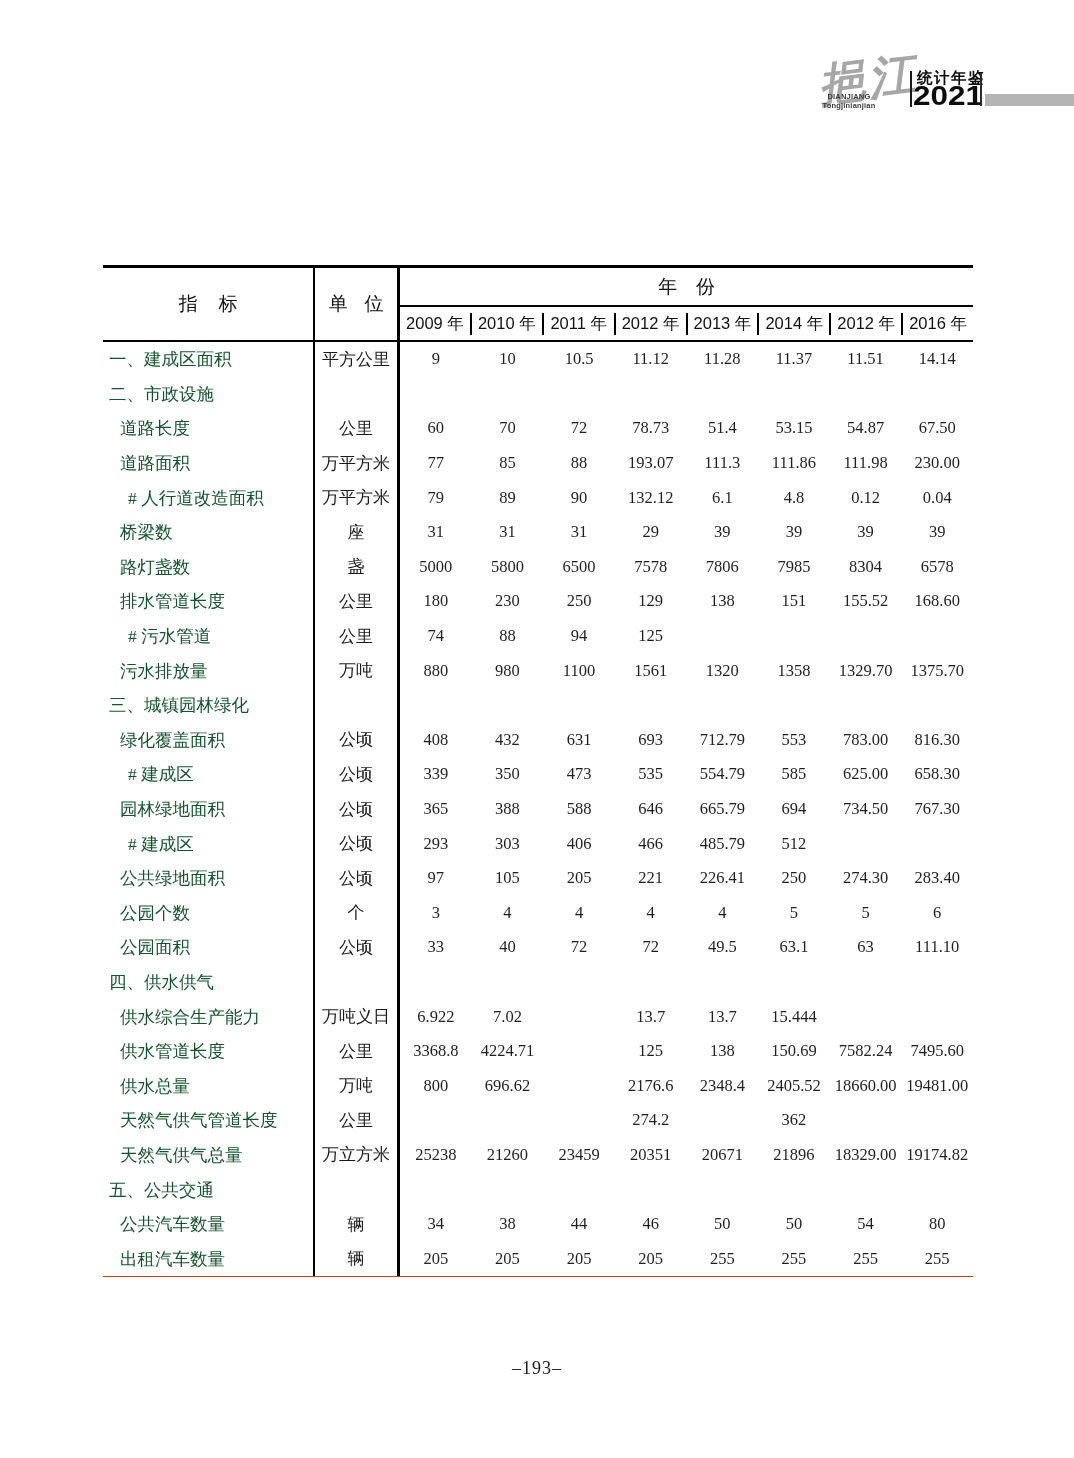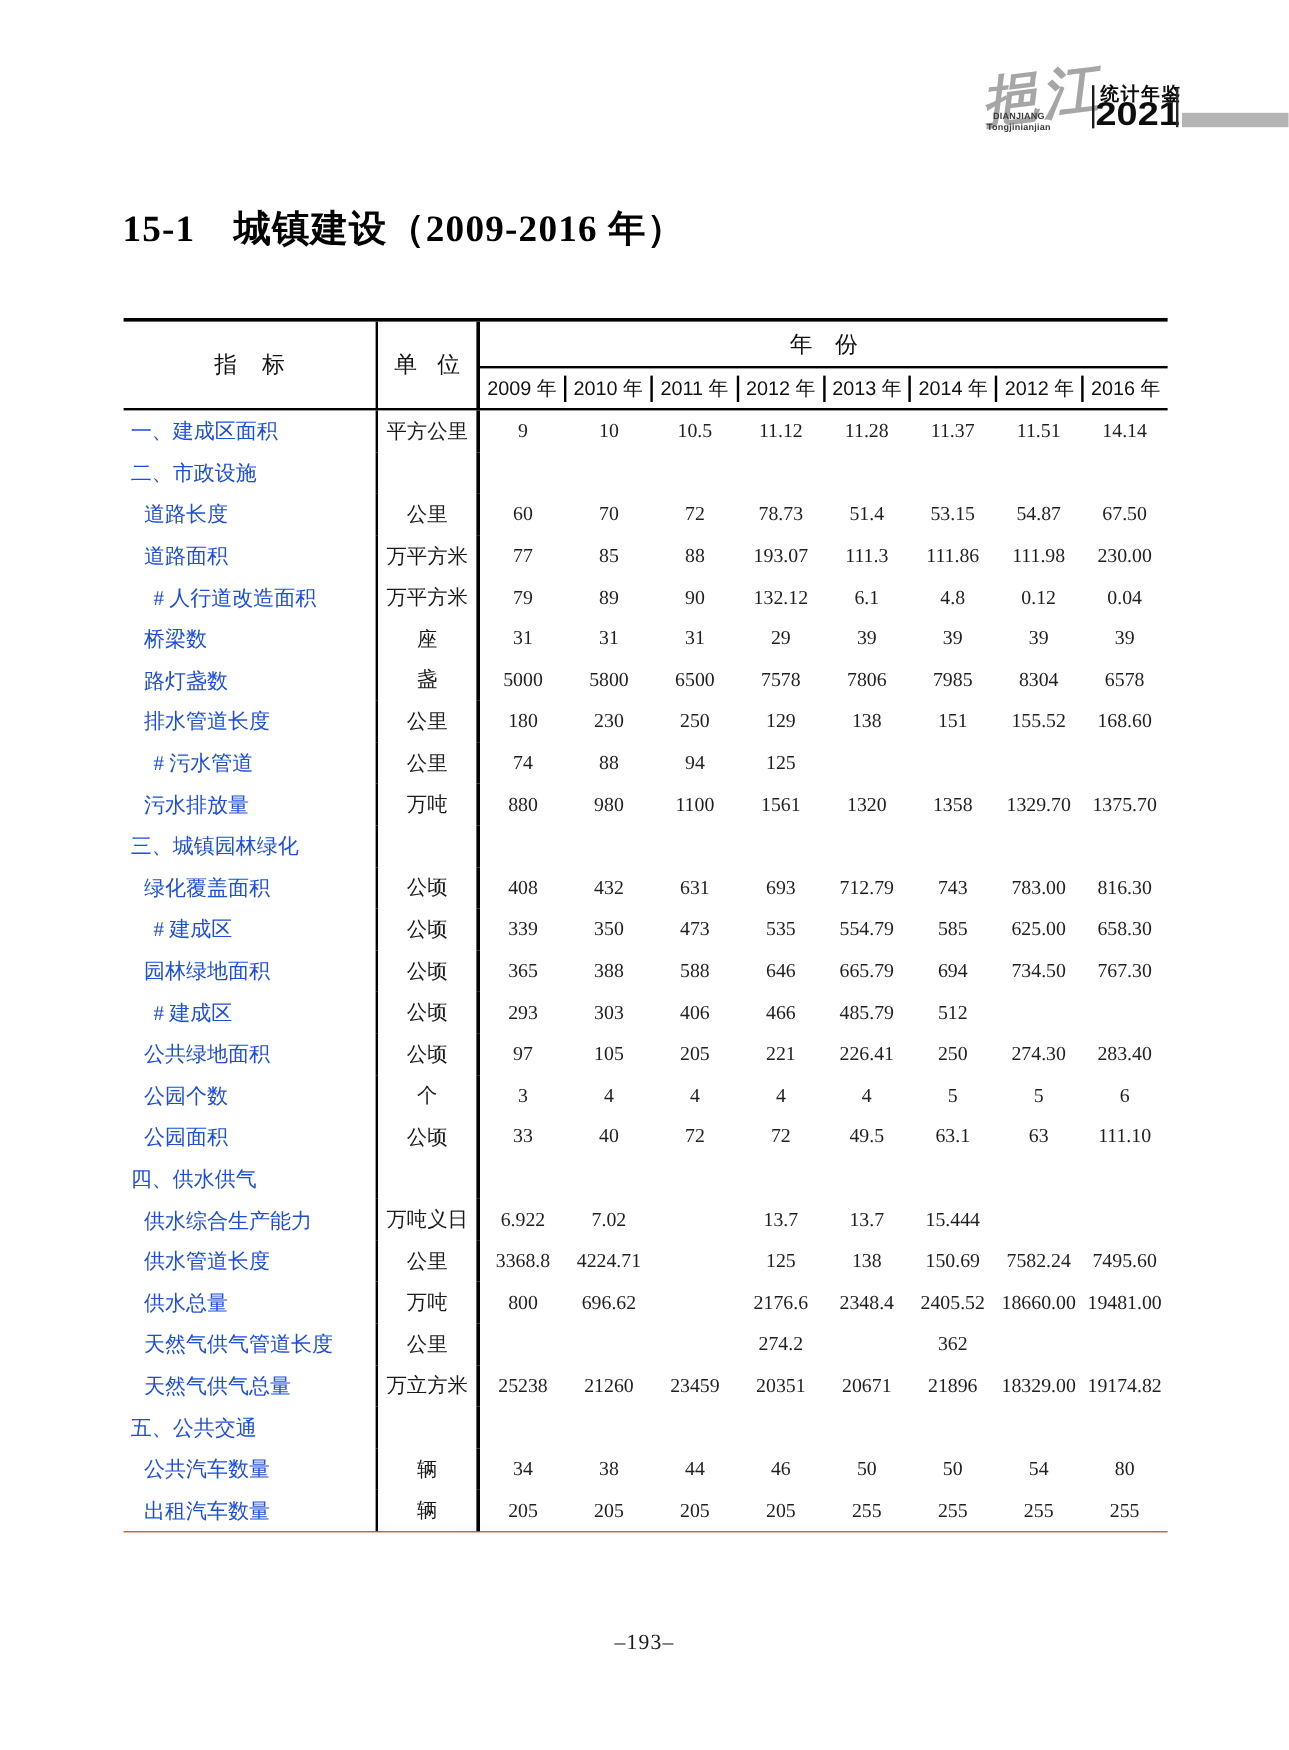--- a/index.html
+++ b/index.html
@@ -66,21 +66,21 @@
     flex:1; display:flex; align-items:center; justify-content:center;
     font-family:"Liberation Sans","DejaVu Sans",sans-serif;
     font-size:16.5px; border-right:2px solid #000; white-space:nowrap;
   }
   .year-cell:last-child { border-right:none; }
 
   .tbody { display:flex; flex-direction:column; height:934px; }
   .trow { flex:1; display:flex; }
   .cell-ind {
     width:212px; border-right:2px solid #000;
-    display:flex; align-items:center; font-size:17.5px; color:#1d4ed8;
+    display:flex; align-items:center; font-size:17.5px; color:#14532d;
     white-space:nowrap;
   }
   .indent-0 { padding-left:6px; }
   .indent-1 { padding-left:17px; }
   .indent-2 { padding-left:25px; }
   .cell-unit {
     width:85px; border-right:3px solid #000;
     display:flex; align-items:center; justify-content:center;
     font-size:17px; color:#1a1a1a; white-space:nowrap;
   }
@@ -106,21 +106,20 @@
       <div>DIANJIANG</div>
       <div>Tongjinianjian</div>
     </div>
     <div class="logo-div1"></div>
     <div class="logo-cn">统计年鉴</div>
     <div class="logo-year">2021</div>
     <div class="logo-div2"></div>
     <div class="logo-bar" id="logo-bar" style="background: rgb(180, 180, 180);"></div>
   </div>
 
-  <div class="title">15-1　城镇建设（2009-2016 年）</div>
 
   <div class="stats-table">
     <div class="thead">
       <div class="th-indicator">指 标</div>
       <div class="th-unit">单 位</div>
       <div class="th-years">
         <div class="years-title">年 份</div>
         <div class="years-row" id="years-row">
             <div class="year-cell">2009 年</div>
             <div class="year-cell">2010 年</div>
@@ -267,21 +266,21 @@
           <div class="cell-val"></div>
         </div>
         <div class="trow">
           <div class="cell-ind indent-1">绿化覆盖面积</div>
           <div class="cell-unit">公顷</div>
           <div class="cell-val">408</div>
           <div class="cell-val">432</div>
           <div class="cell-val">631</div>
           <div class="cell-val">693</div>
           <div class="cell-val">712.79</div>
-          <div class="cell-val">743</div>
+          <div class="cell-val">553</div>
           <div class="cell-val">783.00</div>
           <div class="cell-val">816.30</div>
         </div>
         <div class="trow">
           <div class="cell-ind indent-2"># 建成区</div>
           <div class="cell-unit">公顷</div>
           <div class="cell-val">339</div>
           <div class="cell-val">350</div>
           <div class="cell-val">473</div>
           <div class="cell-val">535</div>

